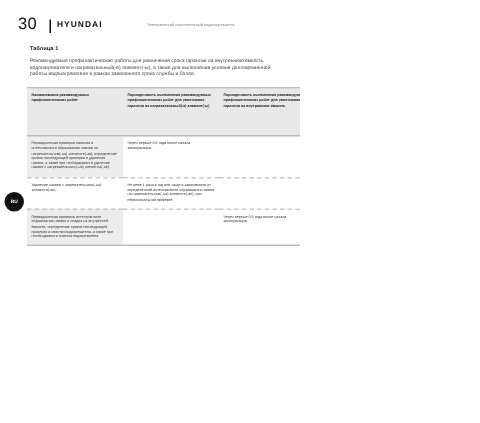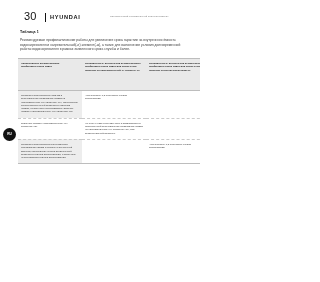--- a/index.html
+++ b/index.html
@@ -8,21 +8,21 @@
     background:#ffffff;
     font-family:"Liberation Sans", sans-serif;
     color:#1a1a1a;
     overflow:hidden;
     position:relative;
   }
 
   
   .page-header{
     position:absolute;
-    left:12px;top:0;width:200px;height:28px;
+    left:0;top:0;width:200px;height:28px;
   }
   .page-number{
     position:absolute;
     left:12px;top:11px;
     font-size:11px;
     font-weight:400;
     letter-spacing:0.2px;
     color:#111;
     line-height:11px;
   }

